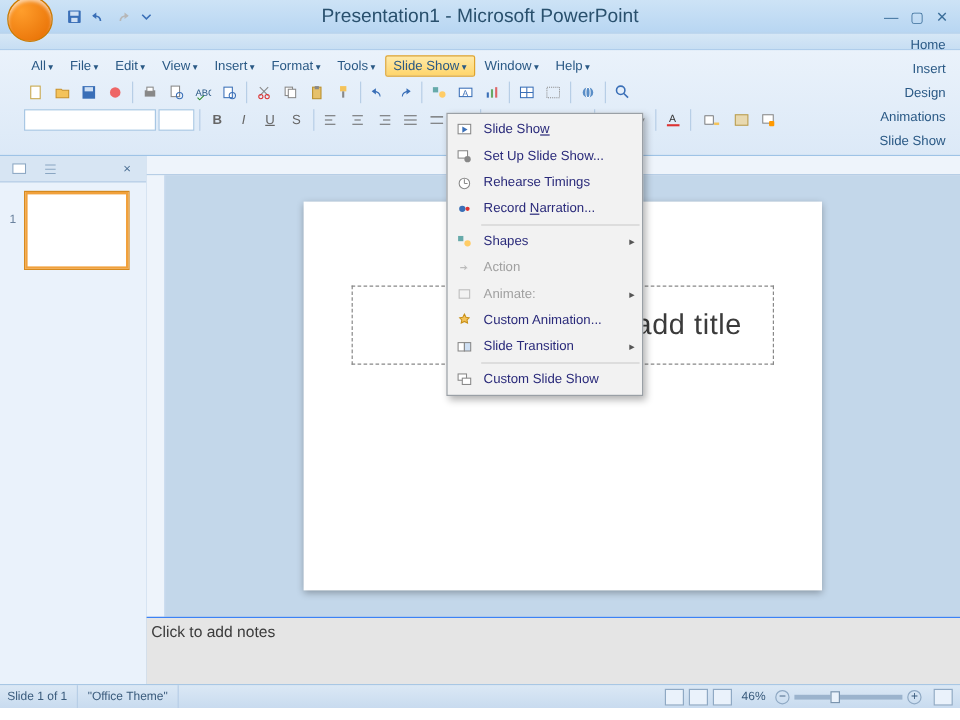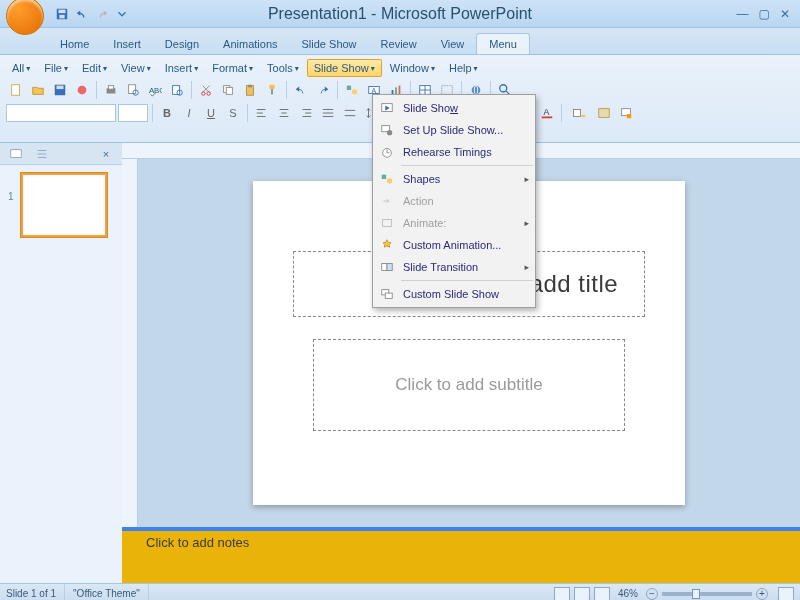--- a/index.html
+++ b/index.html
@@ -8,26 +8,26 @@
 
 .titlebar { height: 28px; background: linear-gradient(#cde3f6,#b8d6f2); display: flex; align-items: center; border-bottom: 1px solid #9ec3e6; position: relative; }
 .office-logo { width: 38px; height: 38px; margin: 4px 4px 0 6px; background: radial-gradient(circle at 30% 30%, #ff9e2c, #e56b00); border-radius: 50%; border: 1px solid #c97a00; box-shadow: inset 0 3px 3px rgba(255,255,255,.6); position: relative; z-index: 2; }
 .qat { display: flex; gap: 4px; margin-left: 6px; align-items: center; }
 .qat .ic { width: 16px; height: 16px; }
 .title-text { position: absolute; left: 0; right: 0; text-align: center; font-size: 16px; color: #29506d; }
 .win-buttons { margin-left: auto; display: flex; gap: 10px; padding-right: 10px; color: #3b6e9a; font-size: 12px; }
 .win-buttons span { cursor: pointer; }
 
 
-.ribbon-tabs { height: 27px; background: linear-gradient(#d6e7f6,#c7def3); display: flex; align-items: flex-end; padding-left: 48px; border-bottom: 1px solid #9ec3e6; }
+.ribbon-tabs { height: 14px; background: linear-gradient(#d6e7f6,#c7def3); display: flex; align-items: flex-end; padding-left: 48px; border-bottom: 1px solid #9ec3e6; flex-direction: column; }
 .ribbon-tab { font-size: 11px; color: #2a5985; padding: 4px 12px 4px; cursor: pointer; }
 .ribbon-tab.active { background: #eaf2fb; border: 1px solid #a8c7e4; border-bottom: none; border-radius: 3px 3px 0 0; color: #2a5985; }
 
 
-.ribbon { background: linear-gradient(#eaf2fb,#dce9f7); border-bottom: 1px solid #9ec3e6; padding: 4px 6px 2px; }
+.ribbon { background: linear-gradient(#eaf2fb,#dce9f7); border-bottom: 1px solid #9ec3e6; padding: 4px 20px 2px; }
 .menubar { display: flex; gap: 2px; flex-wrap: wrap; align-items: center; }
 .menu-item { font-size: 11px; color: #2a5985; padding: 2px 6px; cursor: pointer; display: inline-flex; align-items: center; gap: 2px; }
 .menu-item .arrow { font-size: 8px; }
 .menu-item.open { background: linear-gradient(#ffe9a8,#ffd56a); border: 1px solid #e0a32a; border-radius: 2px; }
 
 .toolbars { display: flex; flex-wrap: wrap; gap: 3px; margin-top: 3px; align-items: center; }
 .tool-btn { width: 20px; height: 20px; border: 1px solid transparent; border-radius: 2px; display: flex; align-items: center; justify-content: center; cursor: pointer; }
 .tool-btn svg { width: 14px; height: 14px; }
 .sep { width: 1px; height: 18px; background: #b7cee6; margin: 0 2px; }
 .tool-row { display: flex; gap: 2px; align-items: center; }
@@ -55,21 +55,21 @@
 .editor { flex: 1; background: #c3d7ea; display: flex; flex-direction: column; overflow: hidden; }
 .ruler-h { height: 16px; background: #eef4fb; border-bottom: 1px solid #b7cee6; }
 .edit-body { flex: 1; display: flex; }
 .ruler-v { width: 16px; background: #eef4fb; border-right: 1px solid #b7cee6; }
 .canvas-area { flex:1; display:flex; align-items:center; justify-content:center; }
 .slide-canvas { width: 432px; height: 324px; background: #fff; box-shadow: 0 2px 6px rgba(0,0,0,.3); position: relative; }
 .ph { position: absolute; border: 1px dashed #888; display:flex; align-items:center; justify-content:center; }
 .ph-title { left: 40px; top: 70px; right: 40px; height: 66px; font-size: 24px; color:#3b3b3b; letter-spacing:.5px;}
 .ph-sub { left: 60px; top: 158px; right: 60px; height: 92px; font-size: 17px; color: #9a9a9a; }
 
-.notes { height: 56px; background: #eab308; border-top: 4px solid #3b82f6; padding: 4px 24px; font-size: 13px; color: #3b3b3b; }
+.notes { height: 56px; background: #e5e5e5; border-top: 1px solid #3b82f6; padding: 4px 4px; font-size: 13px; color: #3b3b3b; }
 
 
 .status { height: 20px; background: linear-gradient(#dbe8f5,#c8dbef); border-top: 1px solid #a8c7e4; display: flex; align-items: center; font-size: 10px; color: #3a5b7c; padding: 0 6px; gap: 8px; }
 .status .cell { border: 1px solid #b7cee6; border-left:none; border-top:none; border-bottom:none; padding-right:8px; height:100%; display:flex; align-items:center;}
 .status .r { margin-left: auto; display: flex; gap: 4px; align-items: center; }
 .status .v-btn { width:16px; height:14px; border:1px solid #8fa9c4; background: #eaf2fb; cursor:pointer; }
 .zoom-slider { width: 90px; height: 4px; background:#9bb3cd; position:relative; }
 .zoom-slider .knob { position:absolute; left: 30px; top:-3px; width:8px; height:10px; background:#eaf2fb; border:1px solid #7a94af; }
 
 
@@ -441,20 +441,29 @@
   <div class="dd-item">
       <span class="dd-icon">
         <svg viewBox="0 0 16 16">
           <circle cx="8" cy="9" r="5" fill="#fff" stroke="#888"></circle>
           <line x1="8" y1="9" x2="8" y2="5" stroke="#888"></line>
           <line x1="8" y1="9" x2="11" y2="9" stroke="#888"></line>
         </svg>
       </span>
       <span>Rehearse Timings</span>
     </div>
+  <div class="dd-item">
+      <span class="dd-icon">
+        <svg viewBox="0 0 16 16">
+          <circle cx="6" cy="8" r="3" fill="#3a6fb7"></circle>
+          <circle cx="11" cy="8" r="2" fill="#d33"></circle>
+        </svg>
+      </span>
+      <span>Record <span class="dd-underline">N</span>arration...</span>
+    </div>
   <div class="dd-sep"></div>
   <div class="dd-item">
       <span class="dd-icon">
         <svg viewBox="0 0 16 16">
           <rect x="2" y="3" width="5" height="5" fill="#6aa"></rect>
           <circle cx="11" cy="10" r="3" fill="#fc6"></circle>
         </svg>
       </span>
       <span>Shapes</span>
       <span class="dd-arrow">▸</span>
@@ -531,21 +540,20 @@
 
   <div class="editor">
     <div class="ruler-h"></div>
     <div class="edit-body">
       <div class="ruler-v"></div>
       <div class="canvas-area">
         <div class="slide-canvas">
           <div class="ph ph-title">
               <span style="margin-left:120px">Click to add title</span>
             </div>
-          <div class="ph ph-sub">Click to add subtitle</div>
         </div>
       </div>
     </div>
     <div class="notes">Click to add notes</div>
   </div>
 </div>
 
 <div class="status">
   <span class="cell">Slide 1 of 1</span>
   <span class="cell">"Office Theme"</span>

